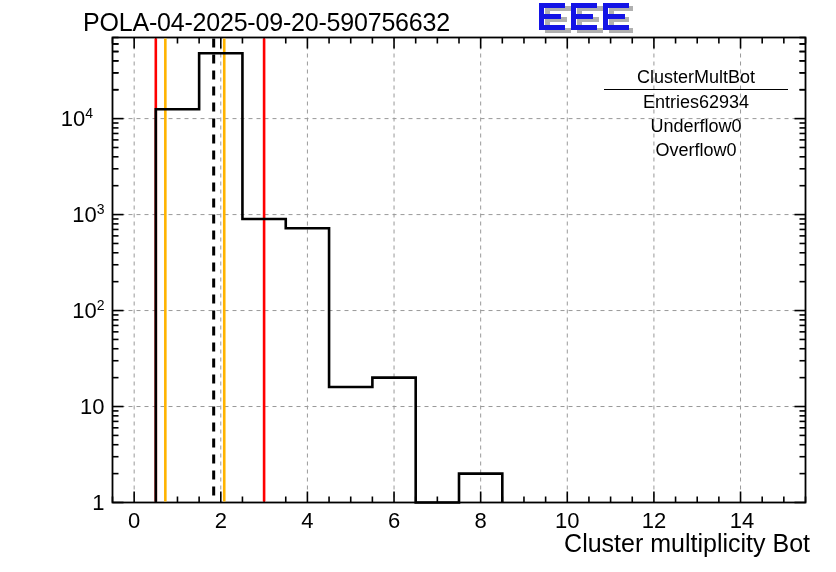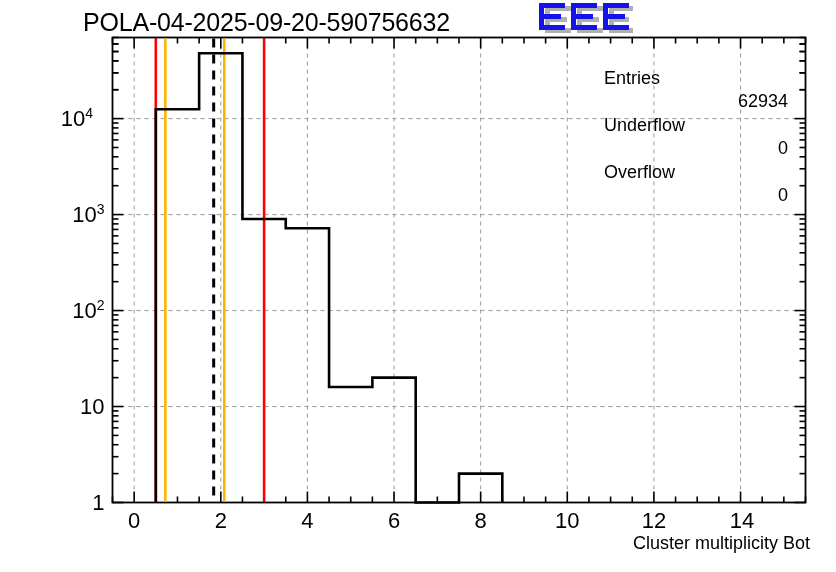--- a/index.html
+++ b/index.html
@@ -75,21 +75,21 @@
     position: absolute;
     text-align: center;
     font-size: 22px;
     line-height: 22px;
     white-space: nowrap;
   }
   .axis-title {
     position: absolute;
     right: 26px;
     top: 529px;
-    font-size: 18px;
+    font-size: 25px;
     line-height: 28px;
     white-space: nowrap;
   }
   
   .stats-box {
     position: absolute;
     left: 604px;
     top: 66px;
     width: 184px;
     background: transparent;
@@ -100,21 +100,20 @@
     line-height: 22px;
     padding-bottom: 1px;
     border-bottom: 1px solid #000;
   }
   .stats-row {
     display: flex;
     justify-content: center;
     font-size: 18px;
     line-height: 23px;
     padding-top: 1px;
-    flex-direction: column;
   }
   .stats-row .k { text-align: left; }
   .stats-row .v { text-align: right; }
 </style>
 </head>
 <body>
 
 <div id="canvas">
 
   <div class="plot-title">POLA-04-2025-09-20-590756632</div>
@@ -360,20 +359,21 @@
       <div class="xlab" style="left: 354.031px; width: 80px; top: 509.5px;">6</div>
       <div class="xlab" style="left: 440.656px; width: 80px; top: 509.5px;">8</div>
       <div class="xlab" style="left: 527.281px; width: 80px; top: 509.5px;">10</div>
       <div class="xlab" style="left: 613.906px; width: 80px; top: 509.5px;">12</div>
       <div class="xlab" style="left: 702px; width: 80px; top: 509.5px;">14</div>
     </div>
 
   <div class="axis-title">Cluster multiplicity Bot</div>
 
   <div class="stats-box">
+    <div class="stats-title">ClusterMultBot</div>
     <div id="stats-rows">
         <div class="stats-row">
           <span class="k">Entries</span>
           <span class="v">62934</span>
         </div>
         <div class="stats-row">
           <span class="k">Underflow</span>
           <span class="v">0</span>
         </div>
         <div class="stats-row">

